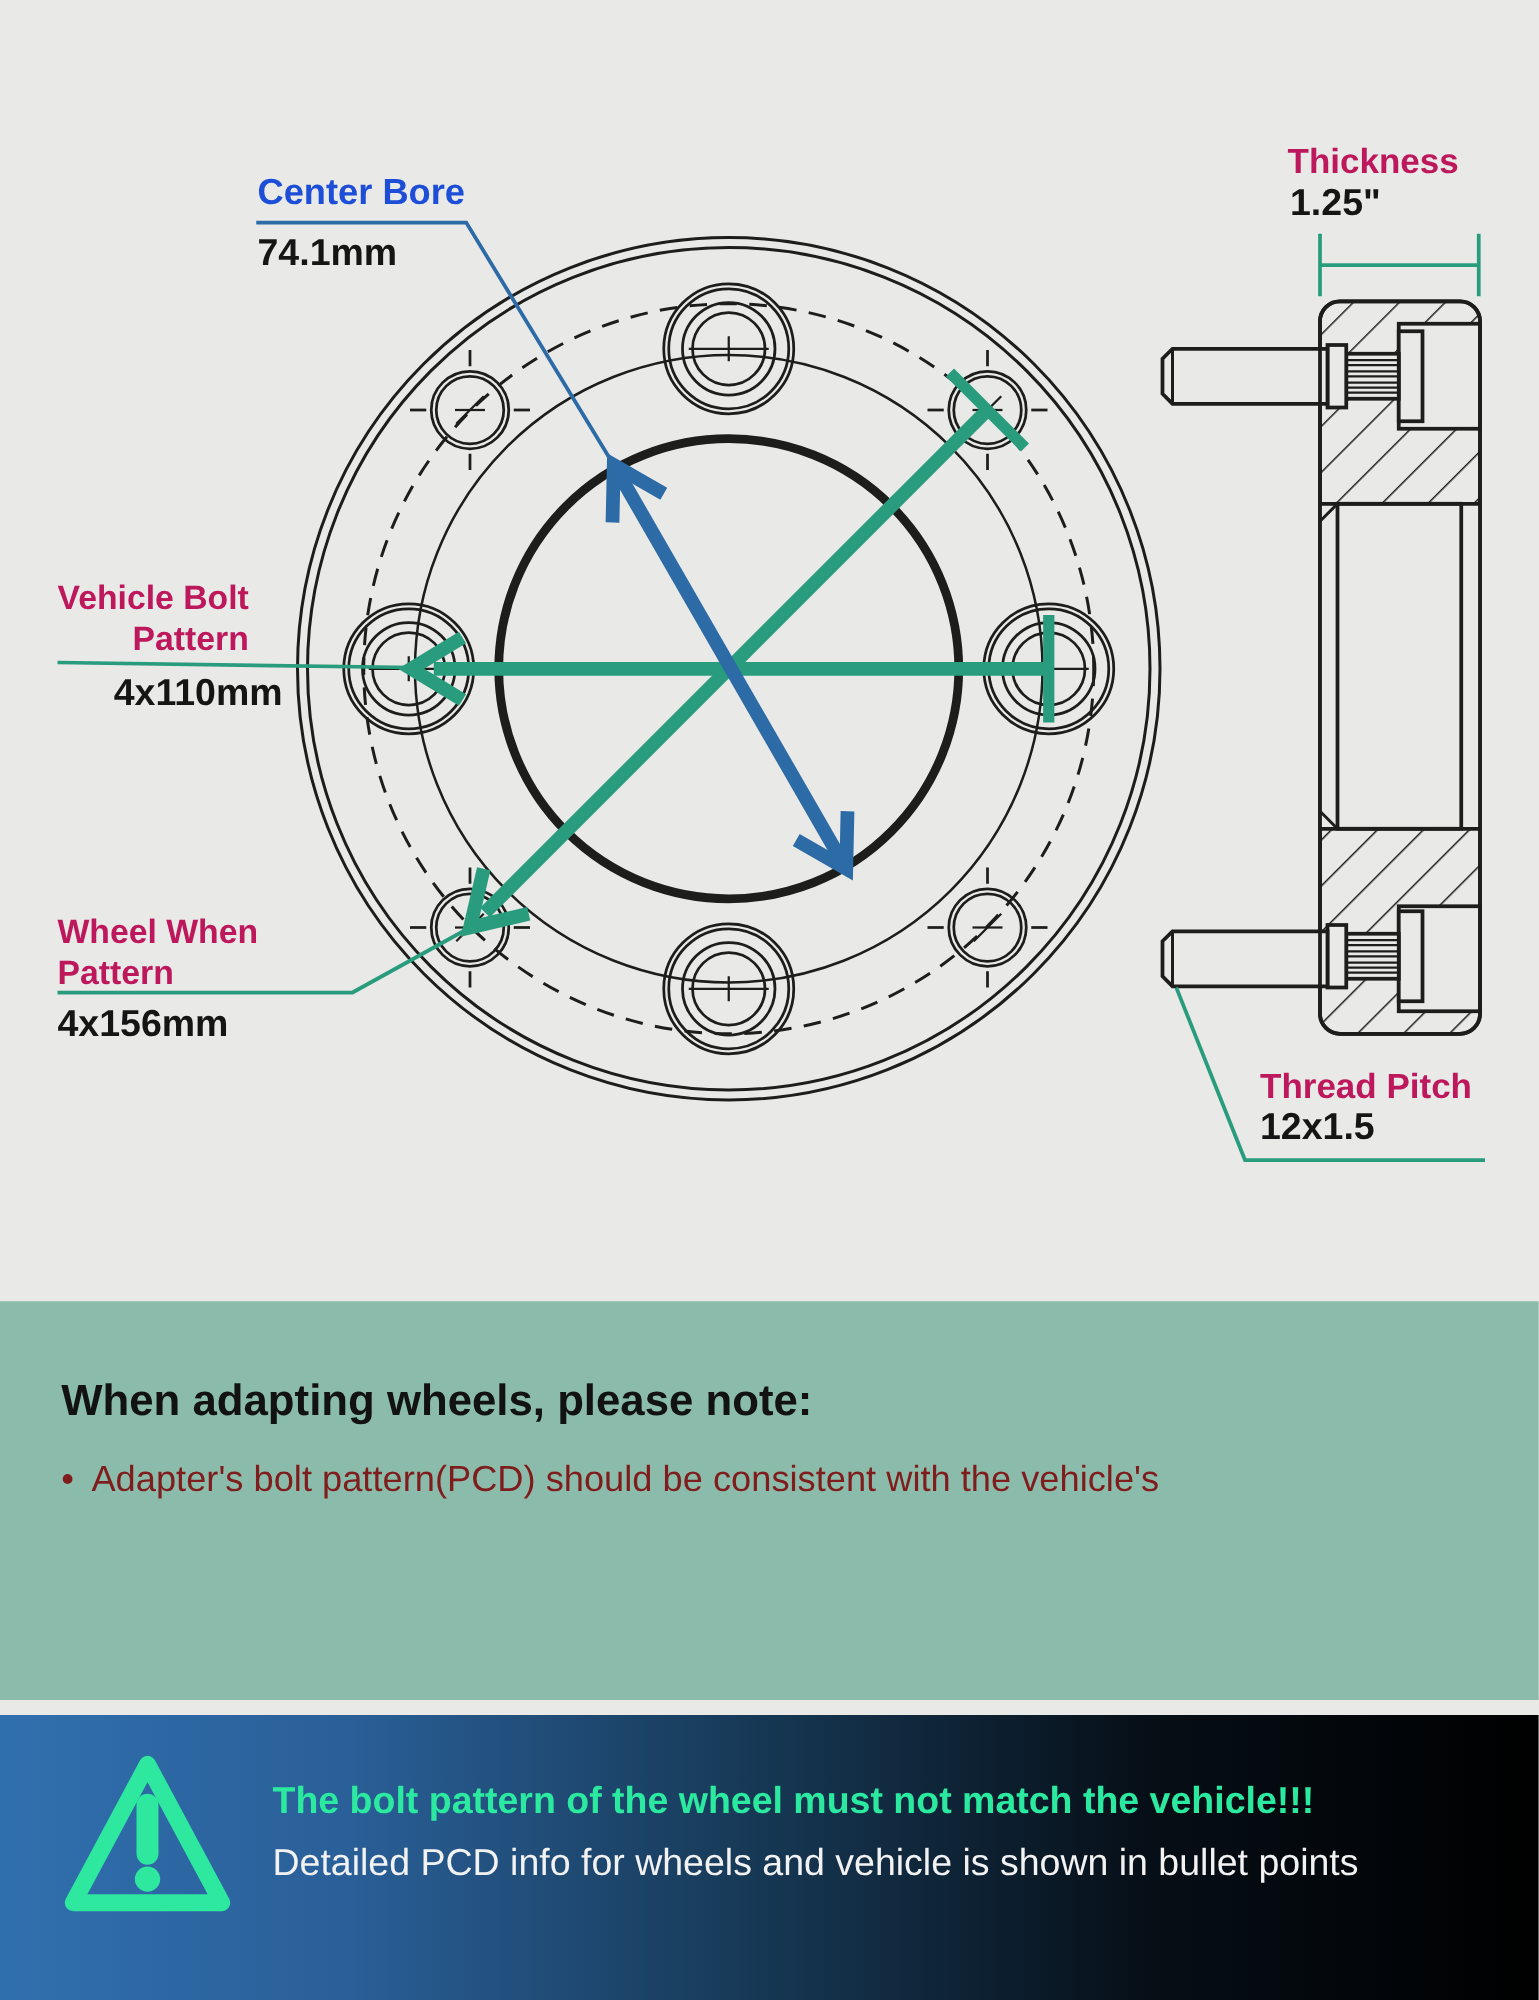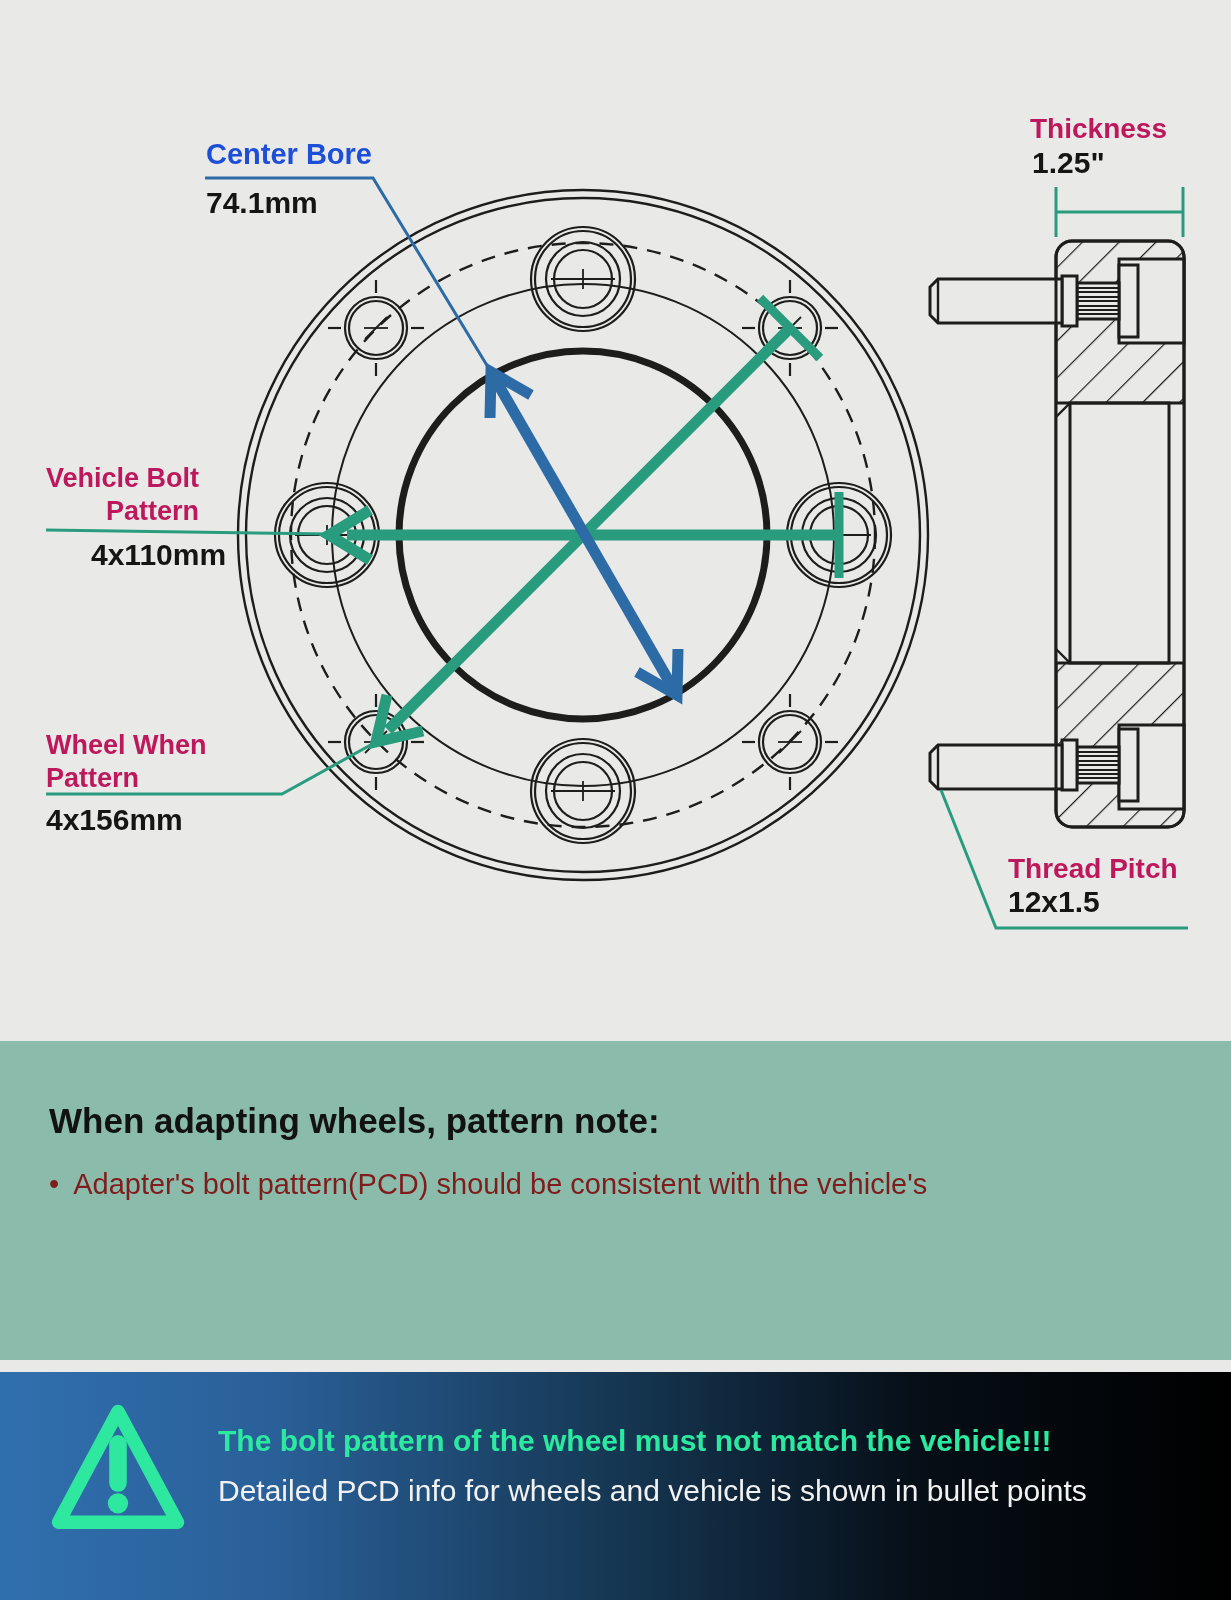--- a/index.html
+++ b/index.html
@@ -199,21 +199,21 @@
 </div>
 <div class="overlay-label lbl-value" id="wheel-bolt-value">4x156mm</div>
 
 <div class="overlay-label lbl-green" id="thickness-label">Thickness</div>
 <div class="overlay-label lbl-value" id="thickness-value">1.25"</div>
 
 <div class="overlay-label lbl-green" id="thread-pitch-label">Thread Pitch</div>
 <div class="overlay-label lbl-value" id="thread-pitch-value">12x1.5</div>
 
 <div class="notes">
-  <h1>When adapting wheels, pattern note:</h1>
+  <h1>When adapting wheels, please note:</h1>
   <ul>
     <li>Adapter's bolt pattern(PCD) should be consistent with the vehicle's</li>
   </ul>
 </div>
 
 <div class="banner">
   <svg class="tri" width="136" height="131" viewBox="0 0 100 97">
     <polygon points="50,7 94,89 6,89" fill="none" stroke="#2ee89f" stroke-width="10" stroke-linejoin="round"></polygon>
     <line x1="50" y1="31" x2="50" y2="60" stroke="#2ee89f" stroke-width="13" stroke-linecap="round"></line>
     <circle cx="50" cy="75" r="7.5" fill="#2ee89f"></circle>

